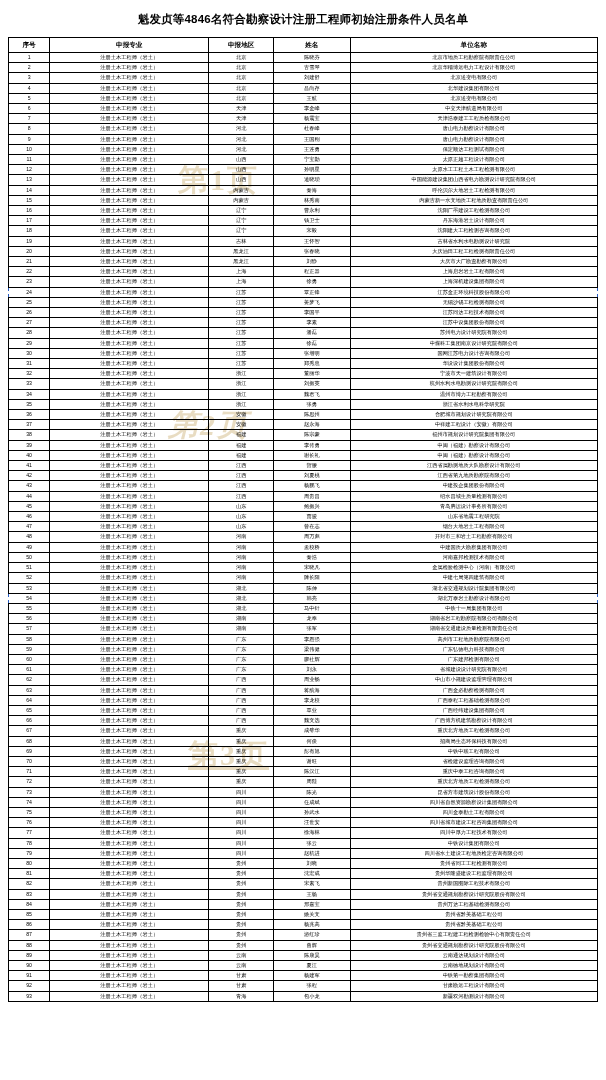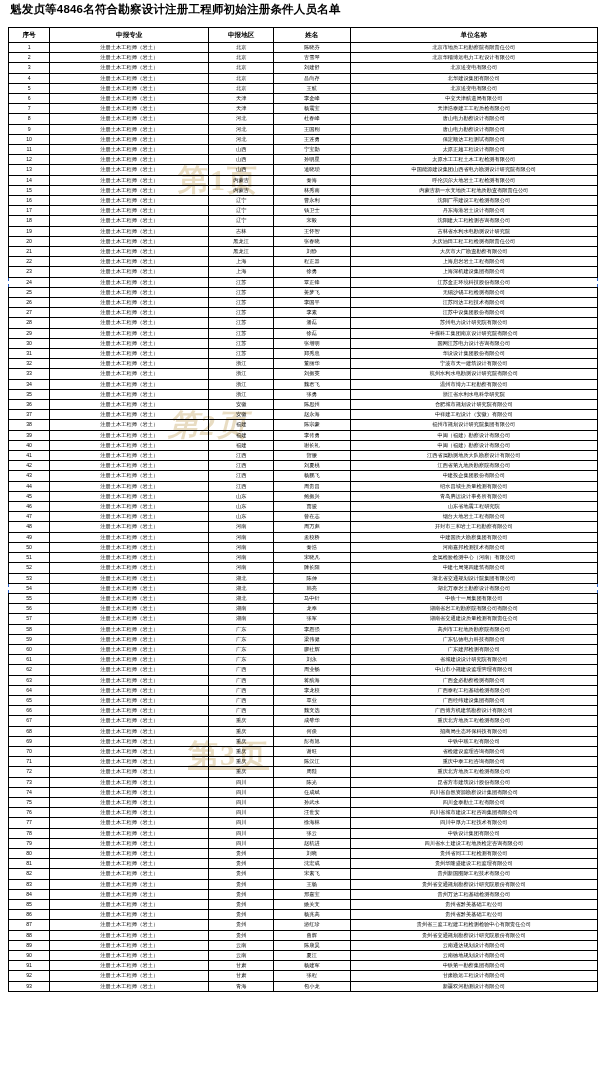--- a/index.html
+++ b/index.html
@@ -14,24 +14,25 @@
   }
   .page {
     position: relative;
     width: 606px;
     min-height: 1080px;
     box-sizing: border-box;
     padding: 0;
     overflow: hidden;
   }
   .doc-title {
+    text-align: center;
     font-weight: bold;
     font-size: 11.5px;
     letter-spacing: 0.2px;
-    padding: 2px 10px 10px 10px;
+    padding: 12px 10px 10px 10px;
     line-height: 1.3;
   }
   .table-wrap {
     padding: 0 8px 8px 8px;
     position: relative;
     z-index: 2;
   }
   table.reg {
     border-collapse: collapse;
     width: 100%;

